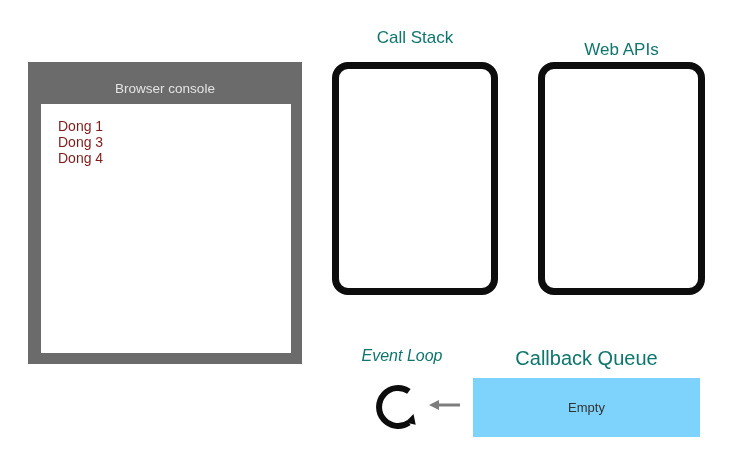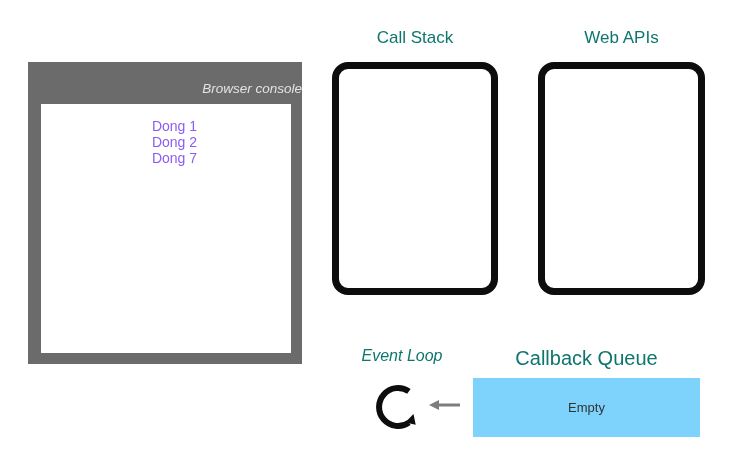--- a/index.html
+++ b/index.html
@@ -15,57 +15,55 @@
   
   .console {
     position: absolute;
     left: 28px; top: 62px;
     width: 274px; height: 302px;
     background: #6b6b6b;
   }
   .console-title {
     position: absolute;
     top: 19px; left: 0; right: 0;
-    text-align: right;
+    text-align: center;
     color: #e3e3e3;
     font-size: 13.5px;
-    font-style: italic;
   }
   .console-screen {
     position: absolute;
     left: 13px; top: 42px;
     width: 250px; height: 249px;
     background: #ffffff;
     box-sizing: border-box;
     padding: 14px 0 0 17px;
-    color: #8b5cf6;
+    color: #7f1d1d;
     font-size: 14px;
     line-height: 16px;
-    text-align: center;
   }
 
   
   .black-box {
     position: absolute;
     background: #ffffff;
     border: 7px solid #0d0d0d;
     border-radius: 16px;
     box-sizing: border-box;
   }
   .call-stack-box { left: 332px; top: 62px; width: 166px; height: 233px; }
   .web-apis-box  { left: 538px; top: 62px; width: 167px; height: 233px; }
 
   
   .box-label {
     position: absolute;
     color: #0f766e;
     text-align: center;
   }
   .call-stack-label     { left: 332px; top: 28px;  width: 166px; font-size: 17px; }
-  .web-apis-label       { left: 538px; top: 28px;  width: 167px; font-size: 17px; }
+  .web-apis-label       { left: 538px; top: 40px;  width: 167px; font-size: 17px; }
   .event-loop-label     { left: 332px; top: 347px; width: 140px; font-size: 16px; font-style: italic; }
   .callback-queue-label { left: 473px; top: 347px; width: 227px; font-size: 20px; }
 
   
   .loop-icon { position: absolute; left: 374px; top: 383px; }
 
   
   .left-arrow { position: absolute; left: 429px; top: 398px; }
 
   
@@ -83,22 +81,22 @@
 </style>
 </head>
 <body>
 
 <div class="stage">
 
   <div class="console">
     <div class="console-title">Browser console</div>
     <div class="console-screen">
       <div class="console-line">Dong 1</div>
-      <div class="console-line">Dong 2</div>
-      <div class="console-line">Dong 7</div>
+      <div class="console-line">Dong 3</div>
+      <div class="console-line">Dong 4</div>
     </div>
   </div>
 
   <div class="box-label call-stack-label">Call Stack</div>
   <div class="black-box call-stack-box"></div>
 
   <div class="box-label web-apis-label">Web APIs</div>
   <div class="black-box web-apis-box"></div>
 
   <div class="box-label event-loop-label">Event Loop</div>

